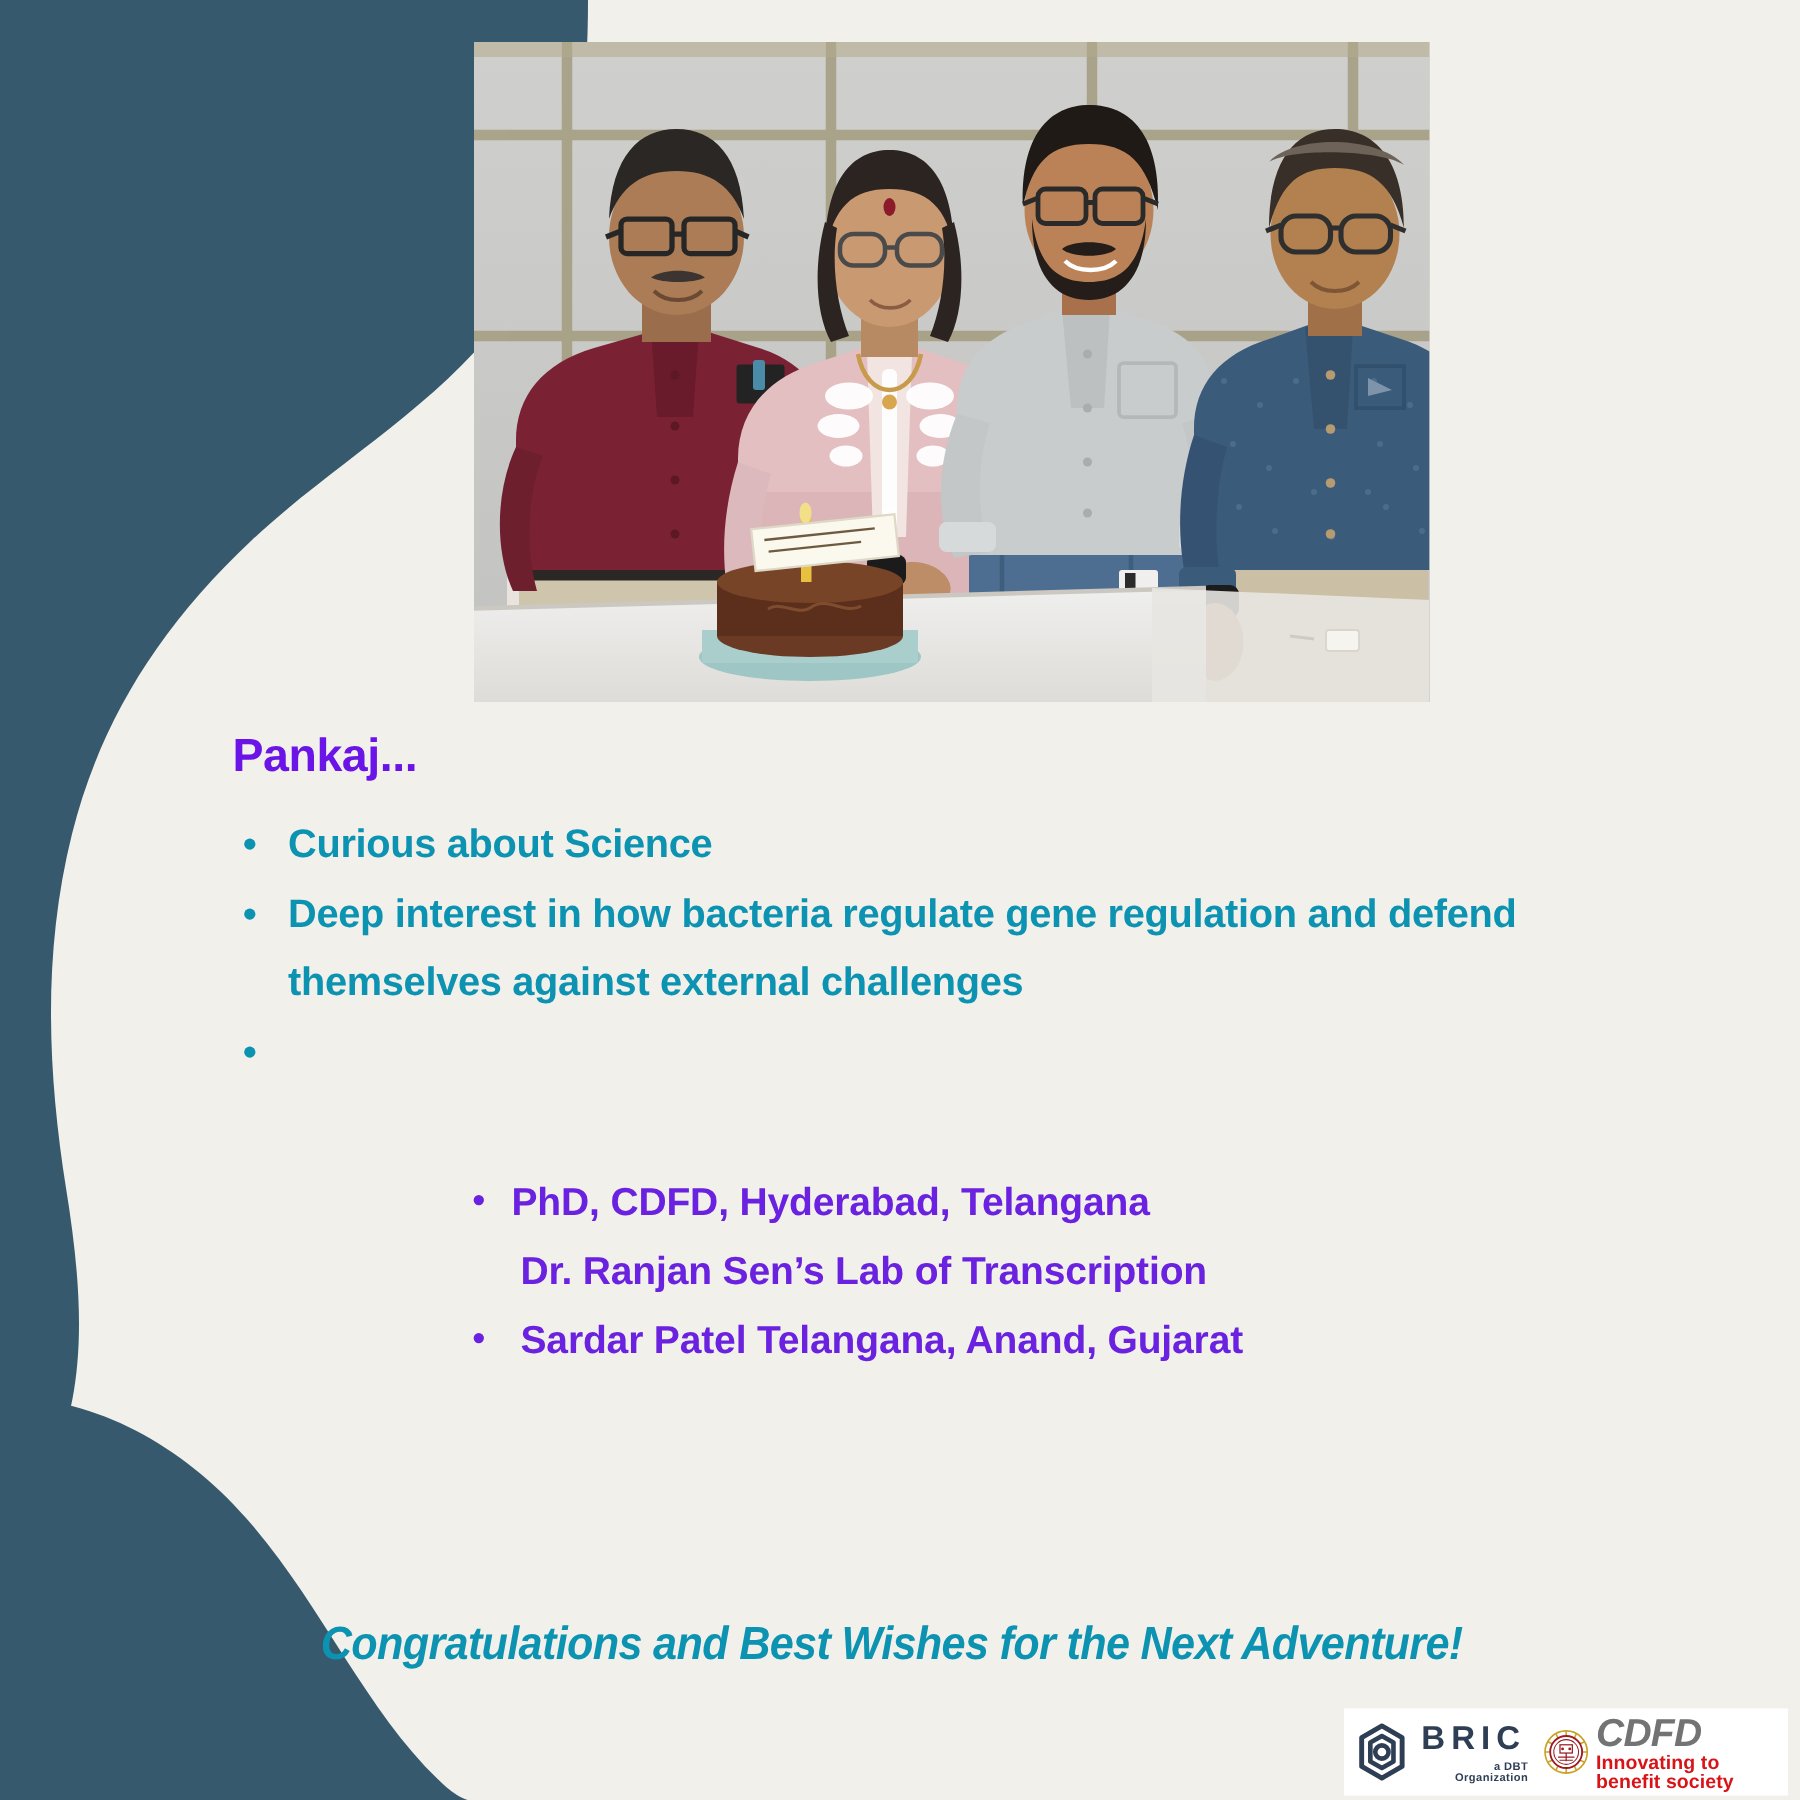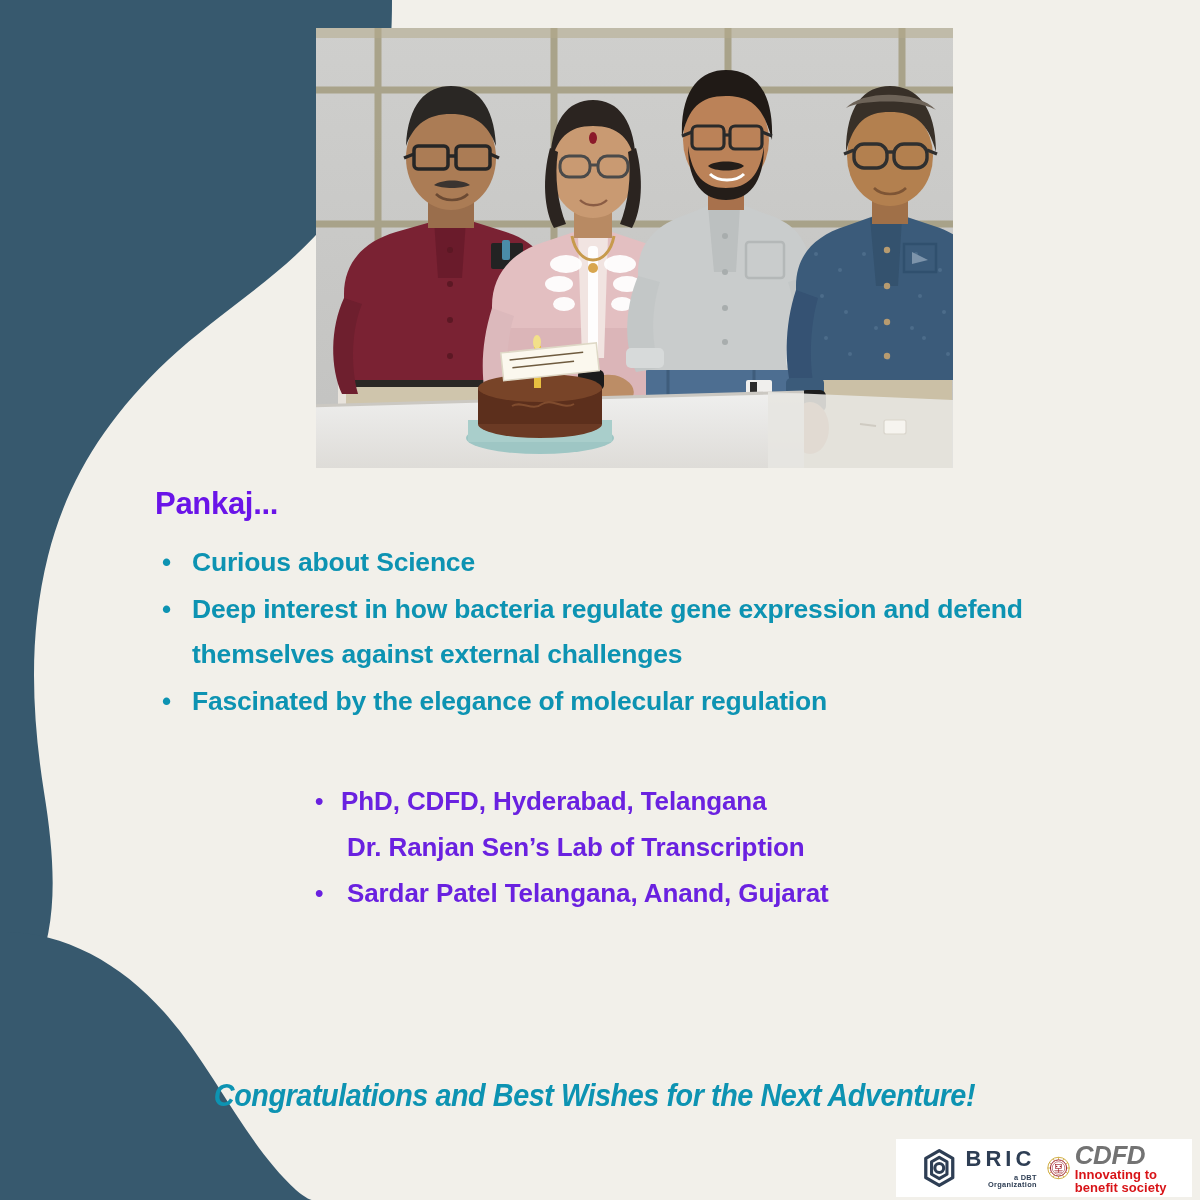--- a/index.html
+++ b/index.html
@@ -128,21 +128,21 @@
   
   #logo-bar {
     position: absolute;
     left: 896px;
     top: 1139px;
     width: 296px;
     height: 58px;
     background: #ffffff;
     display: flex;
     align-items: center;
-    padding: 2px 24px;
+    padding: 2px 6px;
     box-sizing: border-box;
   }
   .logo-group { display: flex; align-items: center; }
   #bric-logo { gap: 7px; }
   #bric-text-wrap { display: flex; flex-direction: column; line-height: 1; }
   #bric-word {
     font-size: 22px;
     font-weight: bold;
     color: #2E3E54;
     letter-spacing: 4px;
@@ -443,25 +443,24 @@
 
   <div id="name-heading">Pankaj...</div>
 
   <ul id="teal-list">
     <li>
       <span class="bullet">•</span>
       <span>Curious about Science</span>
     </li>
     <li>
       <span class="bullet">•</span>
-      <span>Deep interest in how bacteria regulate gene expression and defend themselves against external challenges</span>
+      <span>Deep interest in how bacteria regulate gene regulation and defend themselves against external challenges</span>
     </li>
     <li>
       <span class="bullet">•</span>
-      <span>Fascinated by the elegance of molecular regulation</span>
     </li>
   </ul>
 
   <ul id="purple-list">
     <li>
       <span class="bullet">•</span>
       <span>PhD, CDFD, Hyderabad, Telangana</span>
       <span class="sub">Dr. Ranjan Sen’s Lab of Transcription</span>
     </li>
     <li>

